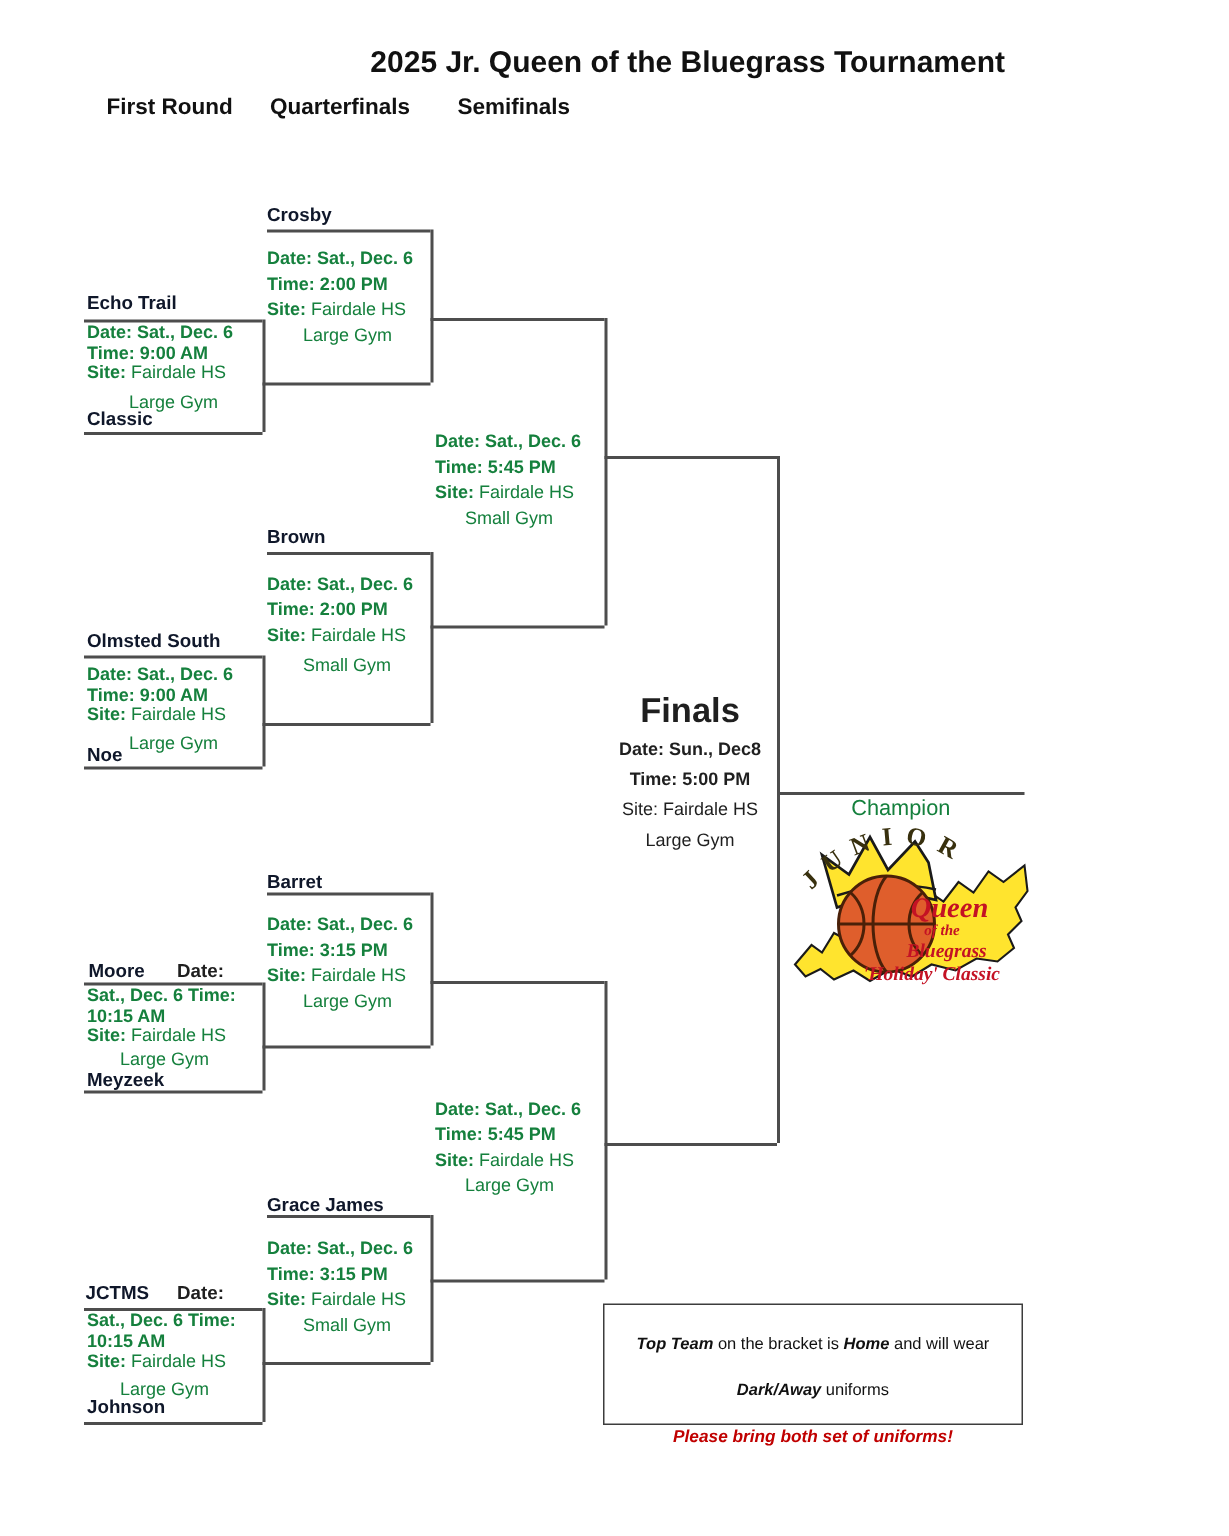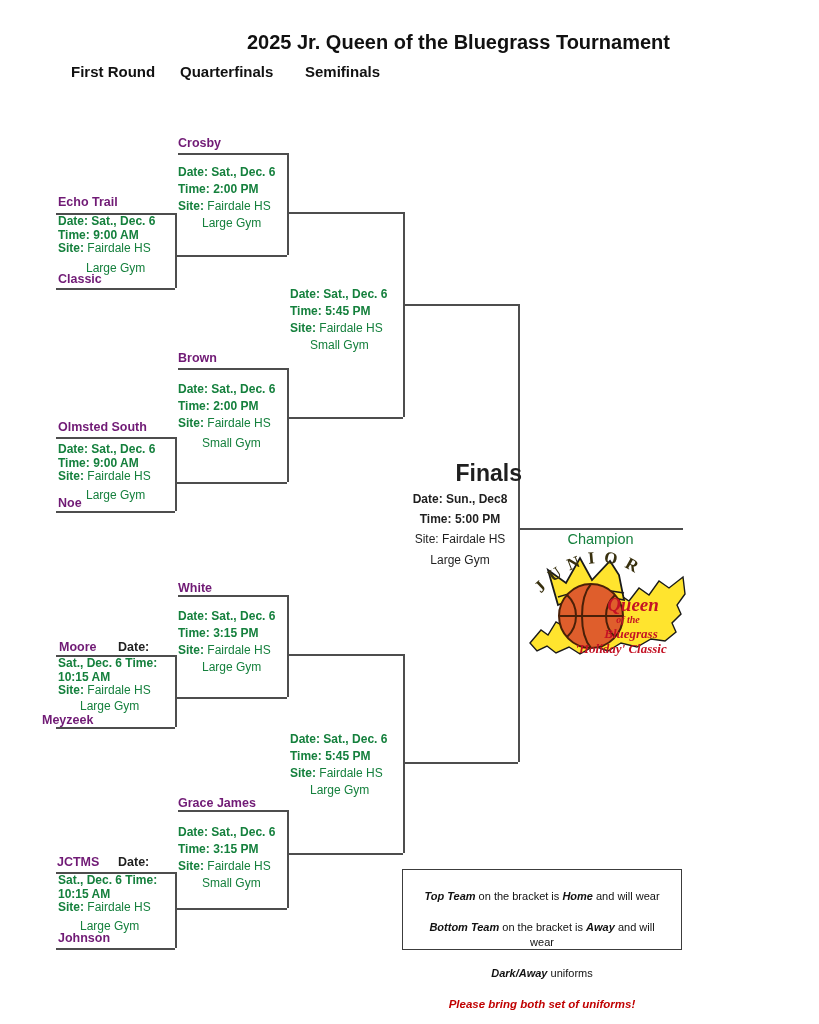--- a/index.html
+++ b/index.html
@@ -3,28 +3,28 @@
 <meta charset="utf-8">
 <style>
   html,body{margin:0;padding:0;background:#ffffff;}
   #page{position:relative;width:819px;height:1024px;background:#ffffff;overflow:hidden;
         font-family:"Liberation Sans","DejaVu Sans",sans-serif;color:#1f1f1f;}
   .hl{position:absolute;height:1.5px;background:#4d4d4d;}
   .vl{position:absolute;width:1.5px;background:#4d4d4d;}
   .title{position:absolute;left:70px;top:31px;width:600px;text-align:right;
          font-size:20px;font-weight:bold;color:#111;white-space:nowrap;}
   .rhead{position:absolute;top:63px;font-size:15px;font-weight:bold;color:#111;white-space:nowrap;}
-  .team{position:absolute;font-size:12.5px;font-weight:bold;color:#701a75;white-space:nowrap;}
+  .team{position:absolute;font-size:12.5px;font-weight:bold;color:#0f172a;white-space:nowrap;}
   .dlabel{position:absolute;font-size:12.5px;font-weight:bold;color:#1f1f1f;white-space:nowrap;}
   .info{position:absolute;font-size:12px;color:#15803d;white-space:nowrap;}
   .info p{margin:0;line-height:13.5px;}
   .info.g17 p{line-height:17px;}
   .b{font-weight:bold;}
   .finals{position:absolute;left:398px;top:460px;width:124px;text-align:center;font-size:12px;white-space:nowrap;}
-  .finals .ft{font-size:23px;font-weight:bold;line-height:27px;margin:0 0 4px 0;text-align:right;}
+  .finals .ft{font-size:23px;font-weight:bold;line-height:27px;margin:0 0 4px 0;}
   .finals p{margin:4px;line-height:16px;}
   .champ{position:absolute;left:518px;top:531px;width:165px;text-align:center;
          font-size:14.5px;color:#15803d;}
   .note{position:absolute;left:402px;top:869px;width:278px;height:76px;border:1.6px solid #3c3c3c;
         text-align:center;font-size:11px;color:#111;padding-top:3px;}
   .note p{margin:16px;line-height:15px;}
   .bi{font-weight:bold;font-style:italic;}
   .warn{color:#c00000;font-weight:bold;font-style:italic;font-size:11.5px;}
   .logo{position:absolute;left:525px;top:550px;width:165px;height:112px;overflow:visible;}
   .logo svg{overflow:visible;}
@@ -142,37 +142,37 @@
       </text>
       <g font-family="Liberation Serif, DejaVu Serif, serif" font-style="italic" font-weight="bold" fill="#c41224" text-anchor="middle">
         <text x="108" y="61" font-size="19">Queen</text>
         <text x="103" y="73" font-size="10">of the</text>
         <text x="106" y="88" font-size="13">Bluegrass</text>
         <text x="96" y="103" font-size="13">'Holiday' Classic</text>
       </g>
     </svg>
   </div>
 
-  <div class="team" style="left:178px;top:581px">White</div>
+  <div class="team" style="left:178px;top:581px">Barret</div>
   <div class="info g17" style="left:178px;top:608px">
     <p class="b"><span>Date:</span> <span>Sat., Dec. 6</span></p>
     <p class="b"><span>Time:</span> <span>3:15 PM</span></p>
     <p><span class="b">Site:</span> <span>Fairdale HS</span></p>
     <p style="padding-left:24px">Large Gym</p>
   </div>
 
   <div class="team" style="left:59px;top:640px">Moore</div>
   <div class="dlabel" style="left:118px;top:640px">Date:</div>
   <div class="info" style="left:58px;top:657px">
     <p class="b">Sat., Dec. 6 Time:</p>
     <p class="b">10:15 AM</p>
     <p><span class="b">Site:</span> <span>Fairdale HS</span></p>
     <p style="padding-left:22px;margin-top:2px">Large Gym</p>
   </div>
-  <div class="team" style="left:42px;top:713px">Meyzeek</div>
+  <div class="team" style="left:58px;top:713px">Meyzeek</div>
 
   <div class="info g17" style="left:290px;top:731px">
     <p class="b"><span>Date:</span> <span>Sat., Dec. 6</span></p>
     <p class="b"><span>Time:</span> <span>5:45 PM</span></p>
     <p><span class="b">Site:</span> <span>Fairdale HS</span></p>
     <p style="padding-left:20px">Large Gym</p>
   </div>
 
   <div class="team" style="left:178px;top:796px">Grace James</div>
   <div class="info g17" style="left:178px;top:824px">
@@ -187,18 +187,17 @@
   <div class="info" style="left:58px;top:874px">
     <p class="b">Sat., Dec. 6 Time:</p>
     <p class="b">10:15 AM</p>
     <p><span class="b">Site:</span> <span>Fairdale HS</span></p>
     <p style="padding-left:22px;margin-top:5px">Large Gym</p>
   </div>
   <div class="team" style="left:58px;top:931px">Johnson</div>
 
   <div class="note">
     <p><span class="bi">Top Team</span><span> on the bracket is </span><span class="bi">Home</span><span> and will wear</span></p>
-    <p><span class="bi">Bottom Team</span><span> on the bracket is </span><span class="bi">Away</span><span> and will wear</span></p>
     <p><span class="bi">Dark/Away</span><span> uniforms</span></p>
     <p class="warn">Please bring both set of uniforms!</p>
   </div>
 
 </div>
 
 </body></html>

